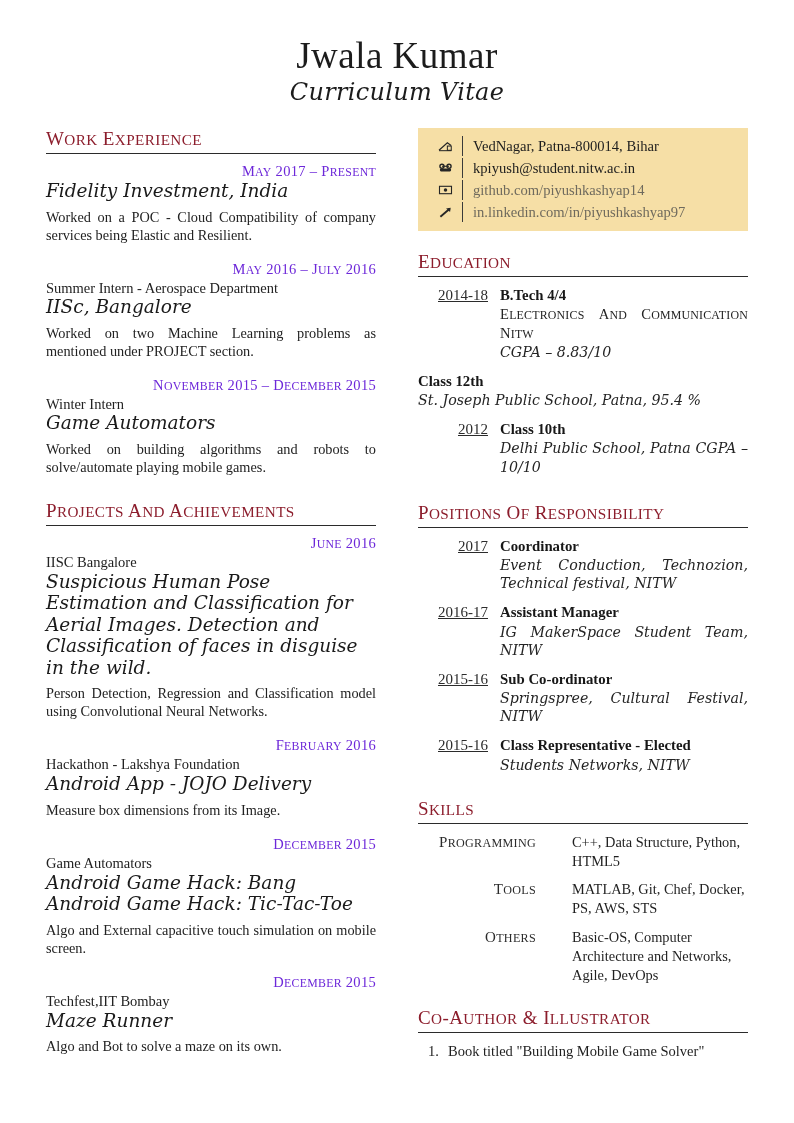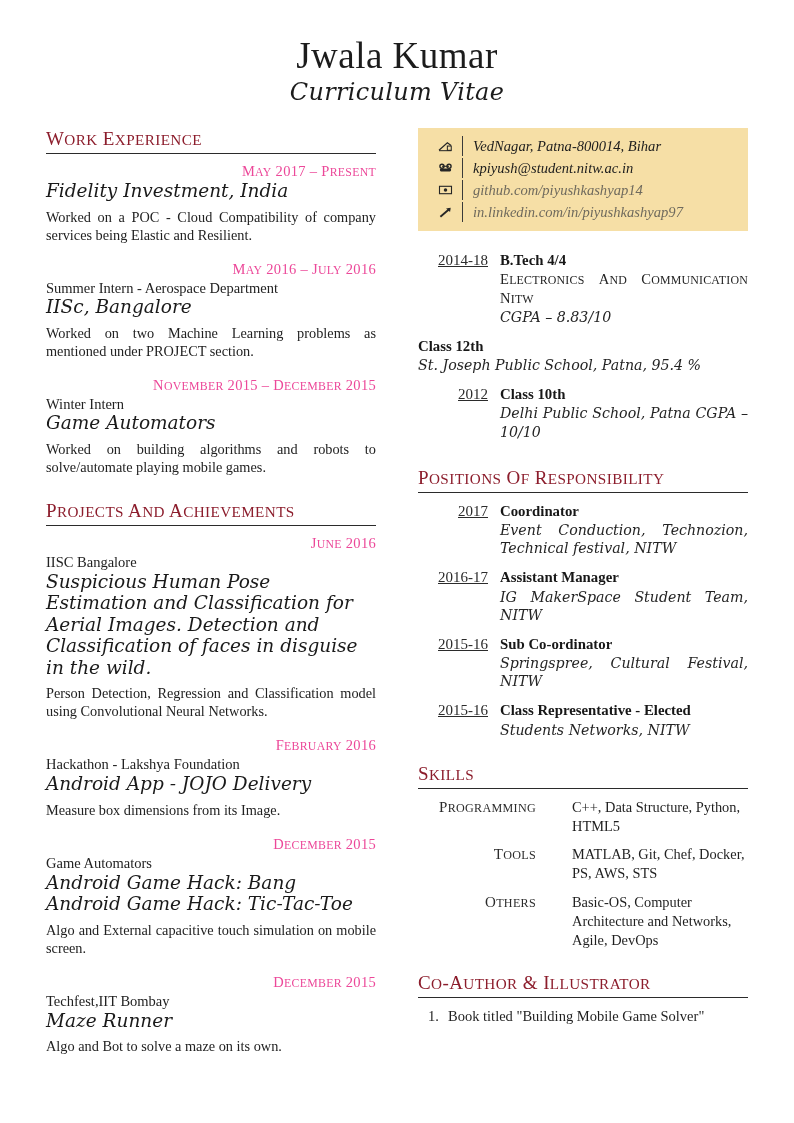--- a/index.html
+++ b/index.html
@@ -81,21 +81,21 @@
   .section-title .fl { font-size: 19px; }
   .section-title .rest { font-size: 15.2px; }
 
   .section { margin-bottom: 22px; }
 
   
   .entry { margin-bottom: 17px; }
   .entry-date {
     text-align: right;
     font-size: 14.5px;
-    color: #ec4899;
+    color: #6d28d9;
     letter-spacing: 0.3px;
     margin-bottom: 1px;
   }
   .entry-date .c { font-size: 14.5px; }
   .entry-date .s { font-size: 11.8px; }
   .entry-role {
     font-size: 14.5px;
     color: #222;
     line-height: 1.25;
   }
@@ -121,21 +121,20 @@
     color: #1a1a1a;
     line-height: 1.16;
     margin-top: 0px;
   }
 
   
   .contact-box {
     background: #f6dfa6;
     padding: 7px 10px 8px 14px;
     margin-bottom: 20px;
-    font-style: italic;
   }
   .contact-row {
     display: flex;
     align-items: center;
     height: 22px;
   }
   .contact-icon {
     width: 26px;
     flex: 0 0 26px;
     text-align: center;
@@ -350,20 +349,21 @@
               <path d="M2.5 11.5 L12.5 3" stroke="#262626" stroke-width="2"></path>
               <path d="M13.6 2 L8.6 2.6 L12.9 6.4 Z" fill="#262626"></path>
             </svg>
           </span>
           <span class="contact-sep"></span>
           <span class="contact-text link">in.linkedin.com/in/piyushkashyap97</span>
         </div>
       </div>
 
       <div class="section">
+        <div class="section-title"><span class="fl">E</span><span class="rest">DUCATION</span></div>
 
         <div class="row2">
           <div class="row2-year">2014-18</div>
           <div class="row2-body">
             <div class="row2-head">B.Tech 4/4</div>
             <div class="row2-sub smallcaps"><span style="font-size: 14.6px;">E</span><span style="font-size: 11.9px;">LECTRONICS</span> <span style="font-size: 14.6px;">A</span><span style="font-size: 11.9px;">ND</span> <span style="font-size: 14.6px;">C</span><span style="font-size: 11.9px;">OMMUNICATION</span> <span style="font-size: 14.6px;">N</span><span style="font-size: 11.9px;">ITW</span></div>
             <div class="row2-sub">CGPA – 8.83/10</div>
           </div>
         </div>
 

